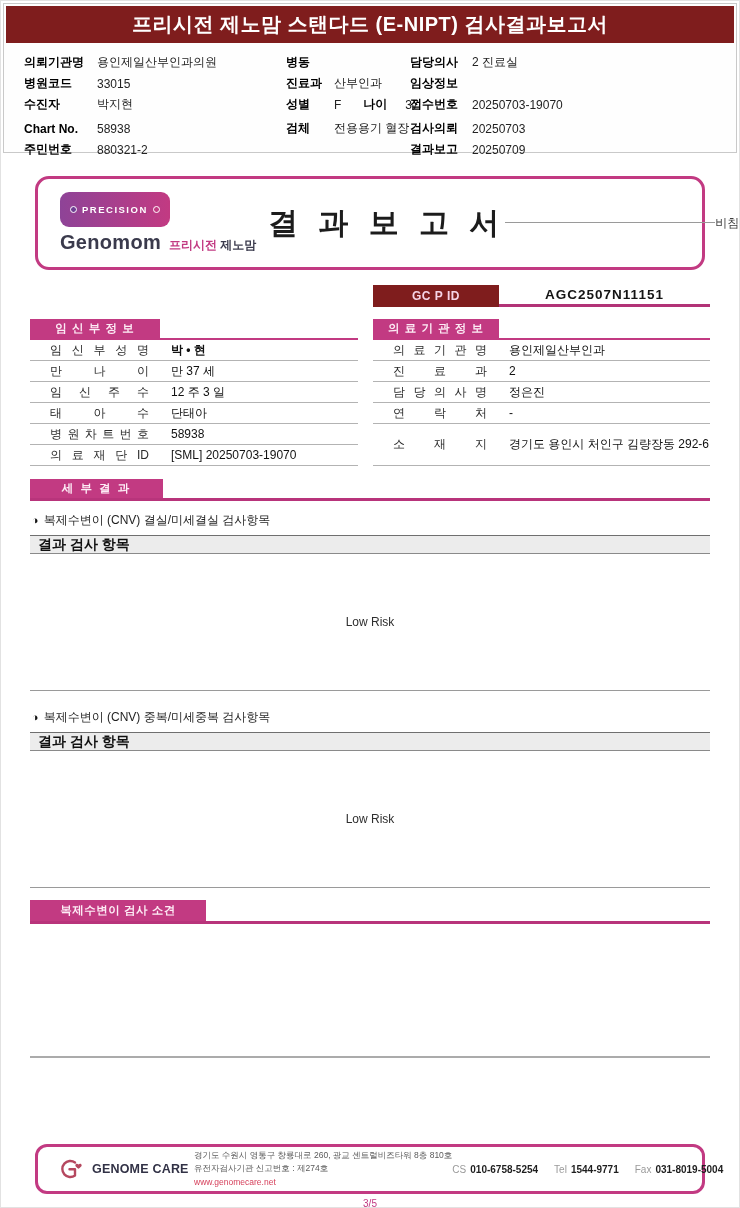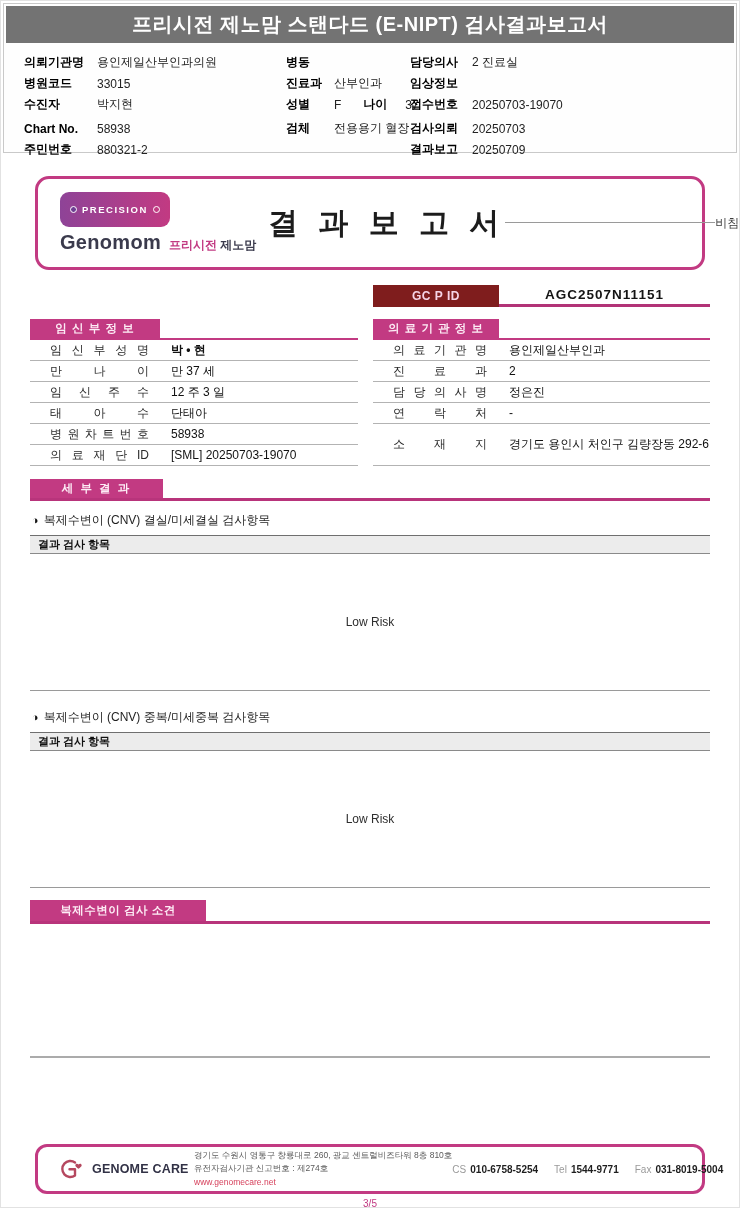--- a/index.html
+++ b/index.html
@@ -2,21 +2,21 @@
 <html><head>
 <meta charset="utf-8">
 <style>
   * { margin: 0; padding: 0; box-sizing: border-box; }
   html, body { background: #fff; }
   body { width: 740px; height: 1208px; font-family: "Liberation Sans", "DejaVu Sans", sans-serif; position: relative; }
   .page { width: 740px; height: 1208px; background: #fff; outline: 1px solid #e2e2e2; outline-offset: -1px; overflow: hidden; }
 
   
   .top-block { position: absolute; left: 3px; top: 3px; width: 734px; height: 150px; border: 1px solid #c9c9c9; background: #fefefe; }
-  .title-bar { margin: 2px; height: 37px; background: #737373; color: #ffffff; font-size: 20px; font-weight: bold; display: flex; align-items: center; justify-content: center; letter-spacing: 0.5px; }
+  .title-bar { margin: 2px; height: 37px; background: #7f1d1d; color: #ffffff; font-size: 20px; font-weight: bold; display: flex; align-items: center; justify-content: center; letter-spacing: 0.5px; }
   .info-grid { display: flex; padding: 7px 0 0 20px; }
   .info-col { display: flex; flex-direction: column; }
   .info-col.c1 { width: 218px; }
   .info-col.c2 { width: 168px; }
   .info-col.c3 { flex: 1; }
   .irow { display: flex; height: 21px; align-items: center; font-size: 12px; color: #111; }
   .irow.gap-top { margin-top: 3px; }
   .ilabel { font-weight: bold; color: #000; flex-shrink: 0; }
   .c1 .ilabel { width: 73px; }
   .c2 .ilabel { width: 48px; margin-left: 44px; }
@@ -68,21 +68,21 @@
   .tval { flex: 1; color: #111; padding-left: 8px; }
   .tval.bold { font-weight: bold; }
 
   
   .section-bar { margin-top: 13px; border-bottom: 3px solid #b8347b; }
   .section-badge { width: 133px; height: 19px; background: #c23a82; color: #fdecf5; font-size: 11.5px; font-weight: bold; display: flex; align-items: center; justify-content: center; letter-spacing: 2px; white-space: nowrap; }
   .section-badge.wide { width: 176px; height: 21px; letter-spacing: 0.5px; }
 
   .cnv-heading { margin-top: 11px; font-size: 12px; color: #1e1e1e; display: flex; align-items: center; gap: 5px; padding-left: 2px; }
   .half-icon { font-size: 11px; color: #111; line-height: 1; }
-  .result-header { margin-top: 6px; height: 19px; background: #ececec; border-top: 1px solid #6f6f6f; border-bottom: 1px solid #8a8a8a; font-size: 11px; font-weight: bold; color: #111; display: flex; align-items: center; padding-left: 8px; }
+  .result-header { margin-top: 6px; height: 19px; background: #ececec; border-top: 1px solid #6f6f6f; border-bottom: 1px solid #8a8a8a; font-size: 14px; font-weight: bold; color: #111; display: flex; align-items: center; padding-left: 8px; }
   .result-area { height: 137px; display: flex; align-items: center; justify-content: center; border-bottom: 1px solid #9a9a9a; font-size: 12px; color: #2e2e2e; }
 
   .findings-spacer { height: 134px; border-bottom: 2px solid #ababab; }
 
   
   .footer-box { margin: 86px 5px 0 5px; height: 50px; border: 3px solid #c23a82; border-radius: 12px; display: flex; align-items: center; padding: 0 18px; background: #fff; }
   .footer-logo { display: flex; align-items: center; gap: 6px; width: 138px; flex-shrink: 0; }
   .logo-text { font-size: 12.5px; font-weight: 800; color: #323246; letter-spacing: 0.2px; white-space: nowrap; }
   .footer-address { font-size: 8.5px; color: #5a5a5a; line-height: 1.55; flex-shrink: 0; }
   .footer-address .website { color: #d6415c; }

